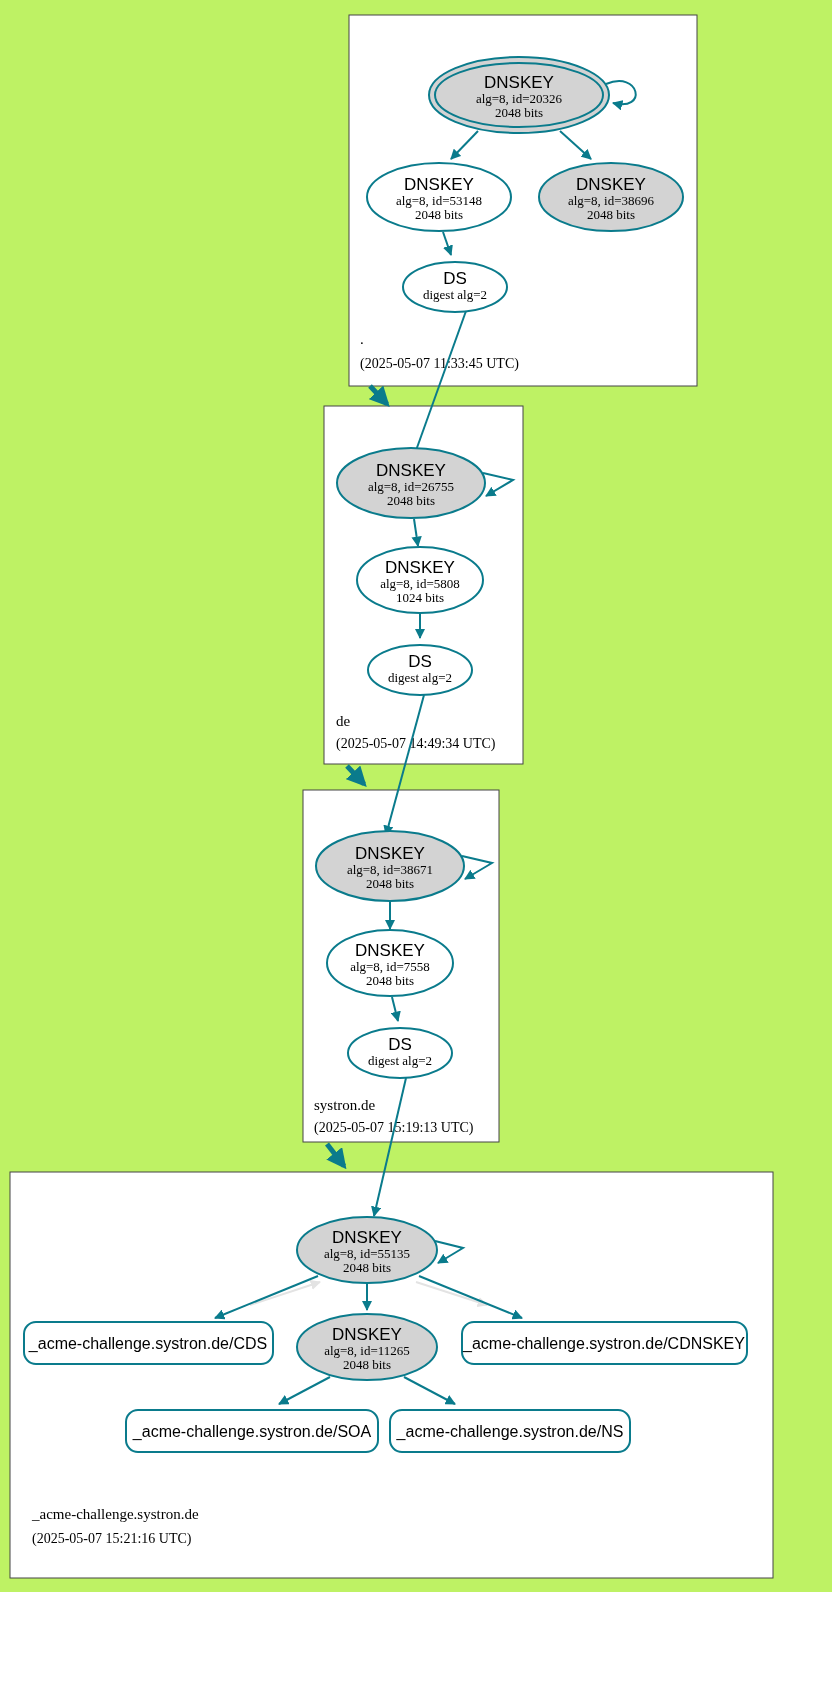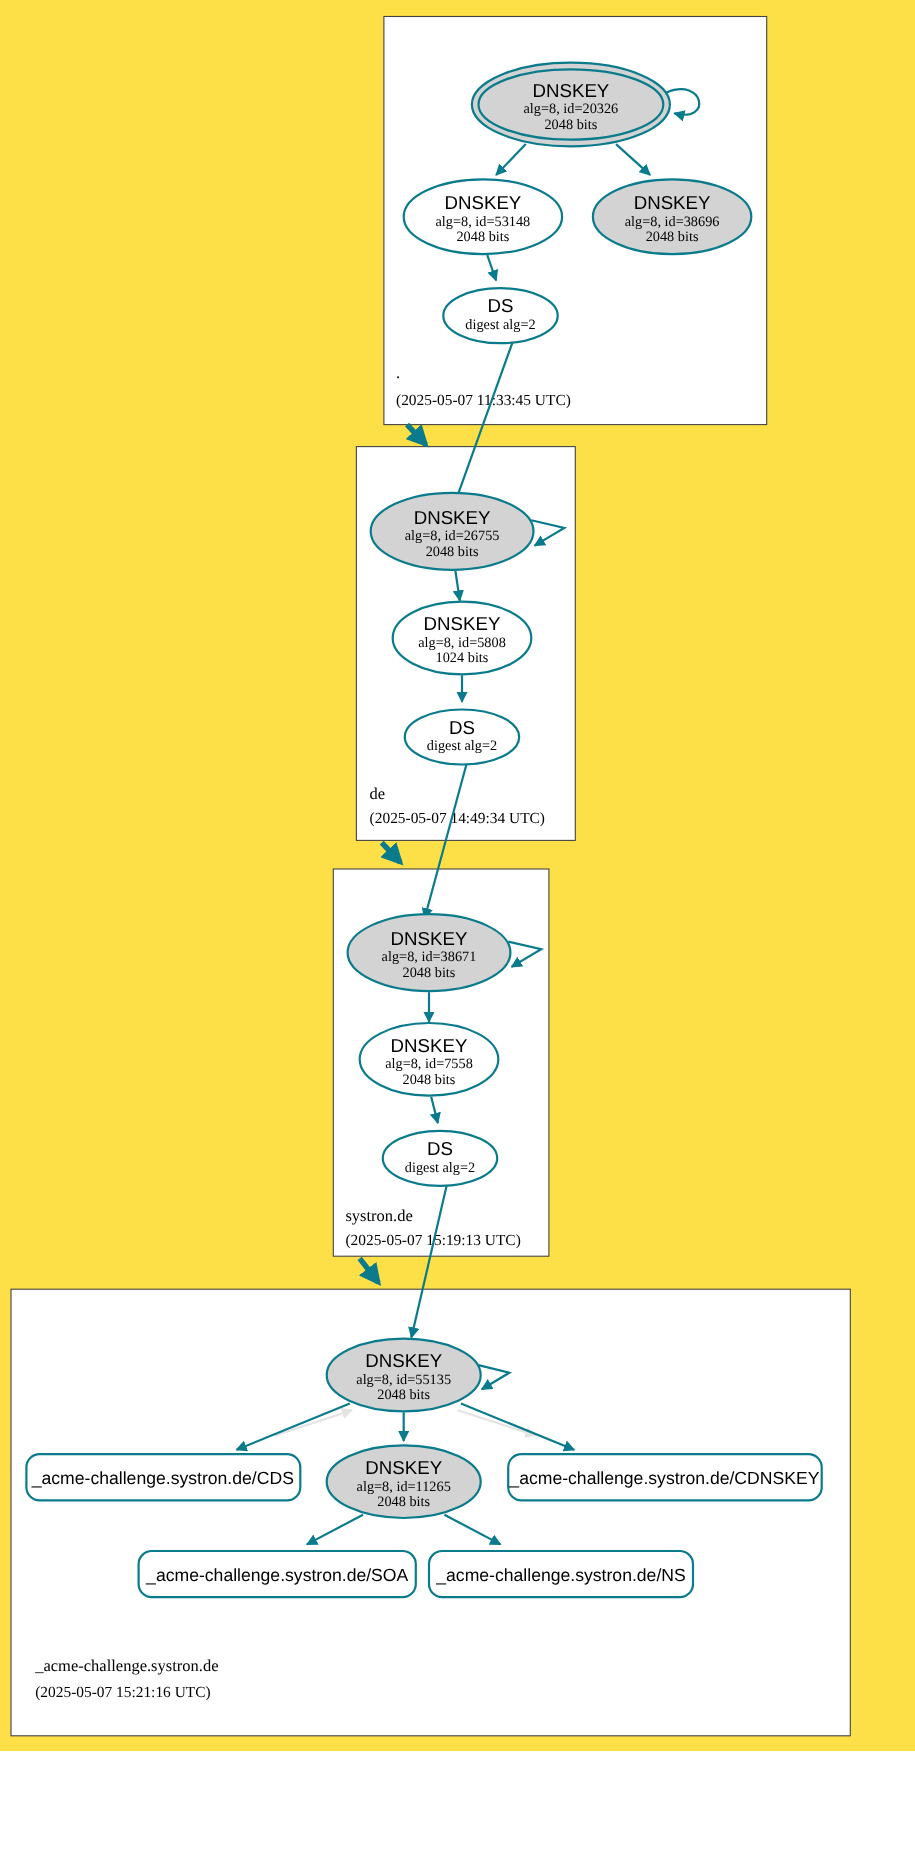--- a/index.html
+++ b/index.html
@@ -7,21 +7,21 @@
     padding: 0;
     background: #ffffff;
   }
   body {
     font-family: "Liberation Sans", sans-serif;
   }
   #stage {
     position: relative;
     width: 832px;
     height: 1592px;
-    background: #fde047;
+    background: #bef264;
     overflow: hidden;
   }
   svg#graph {
     position: absolute;
     top: 0;
     left: 0;
     width: 832px;
     height: 1692px;
   }
   .zone-box {

